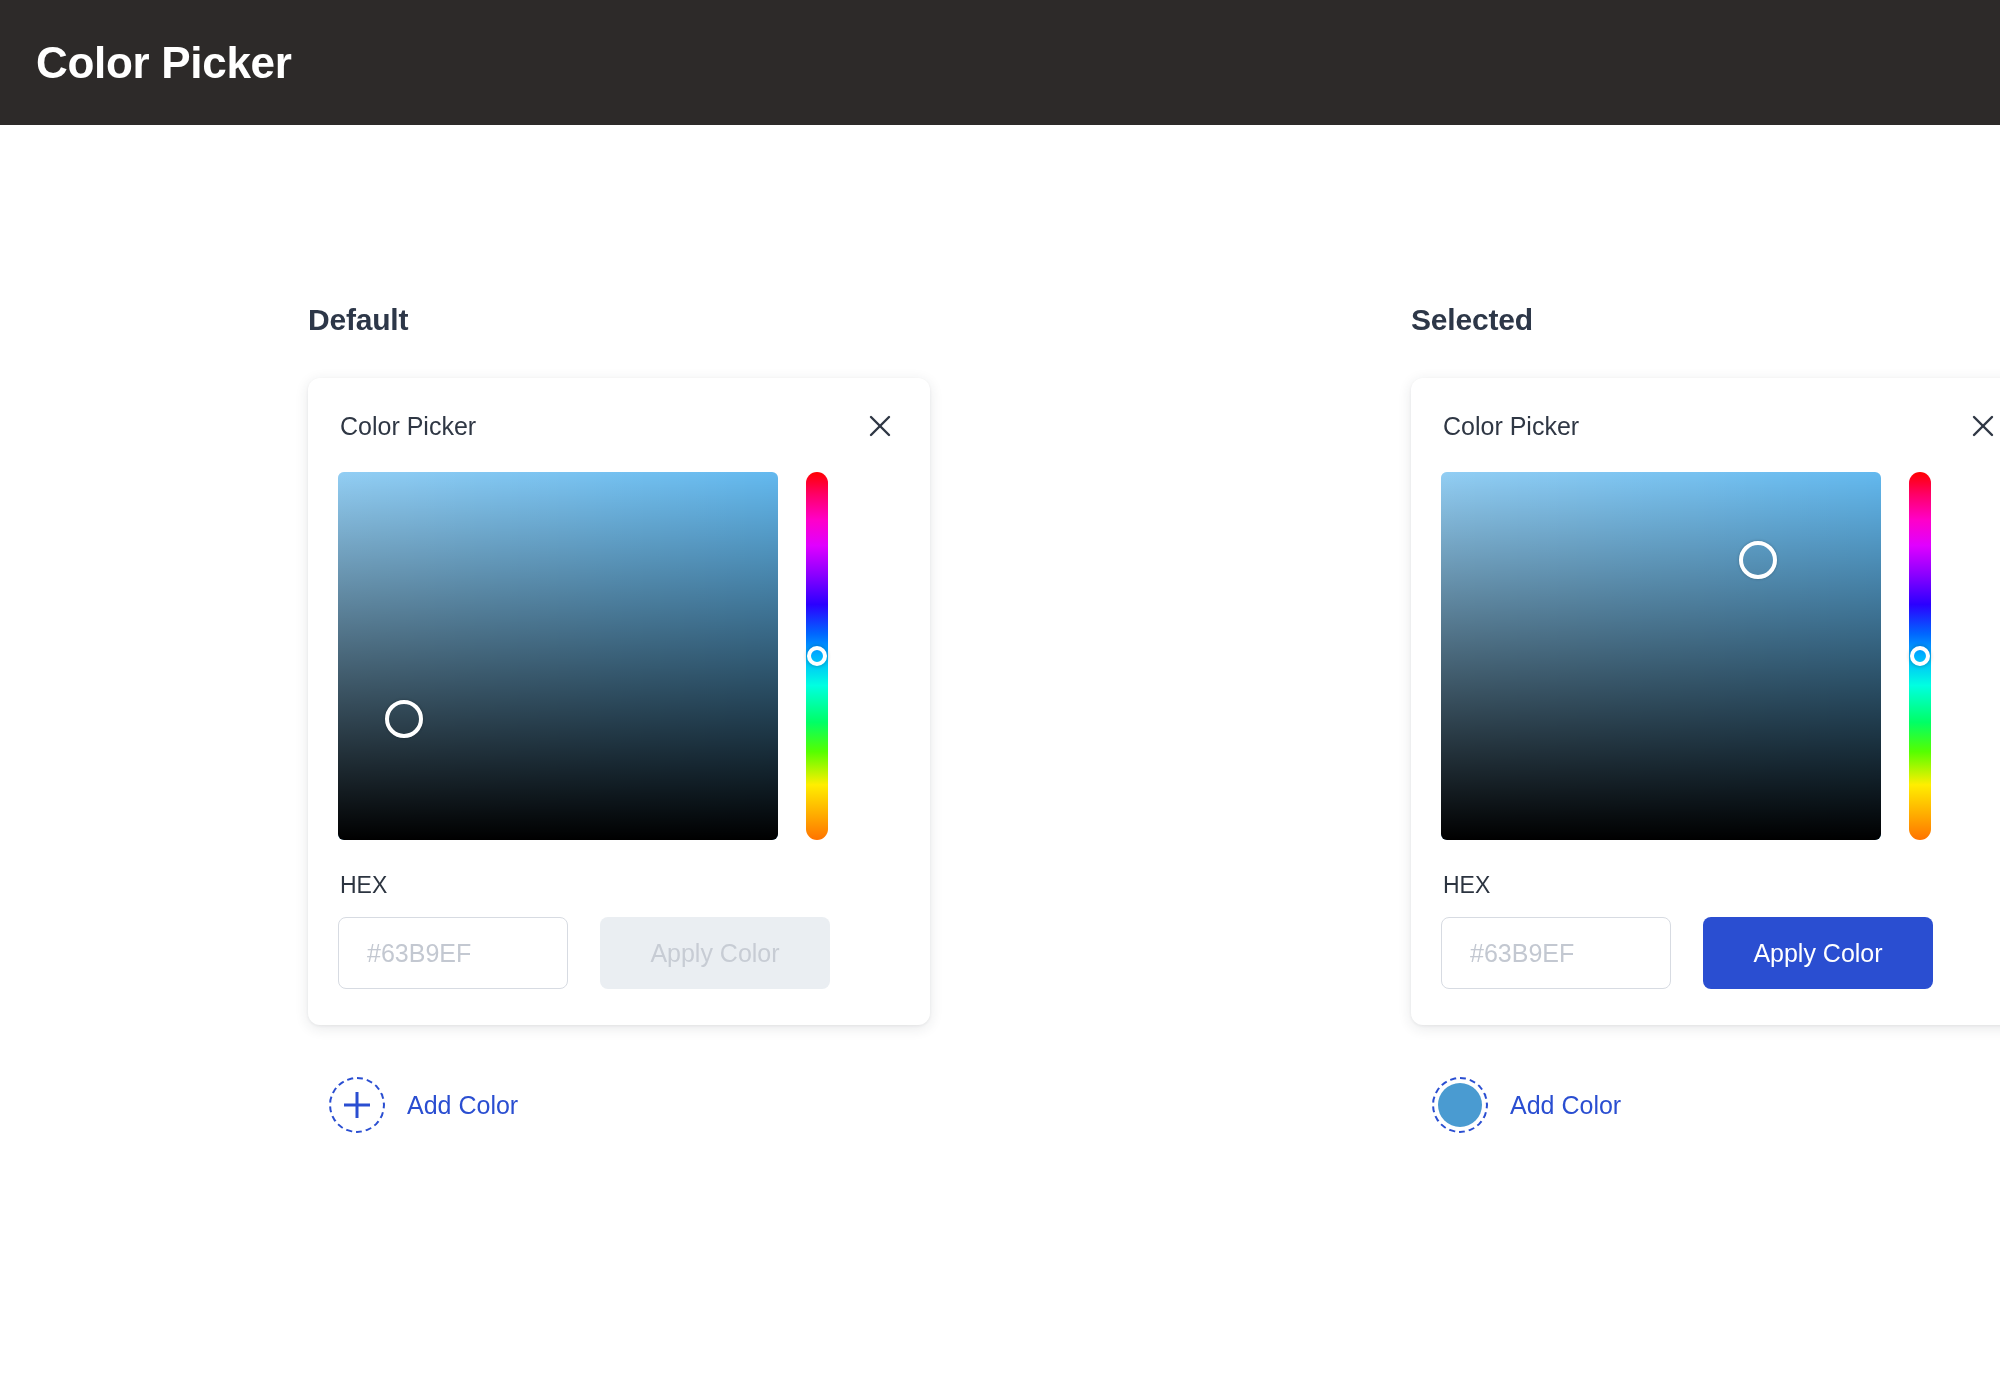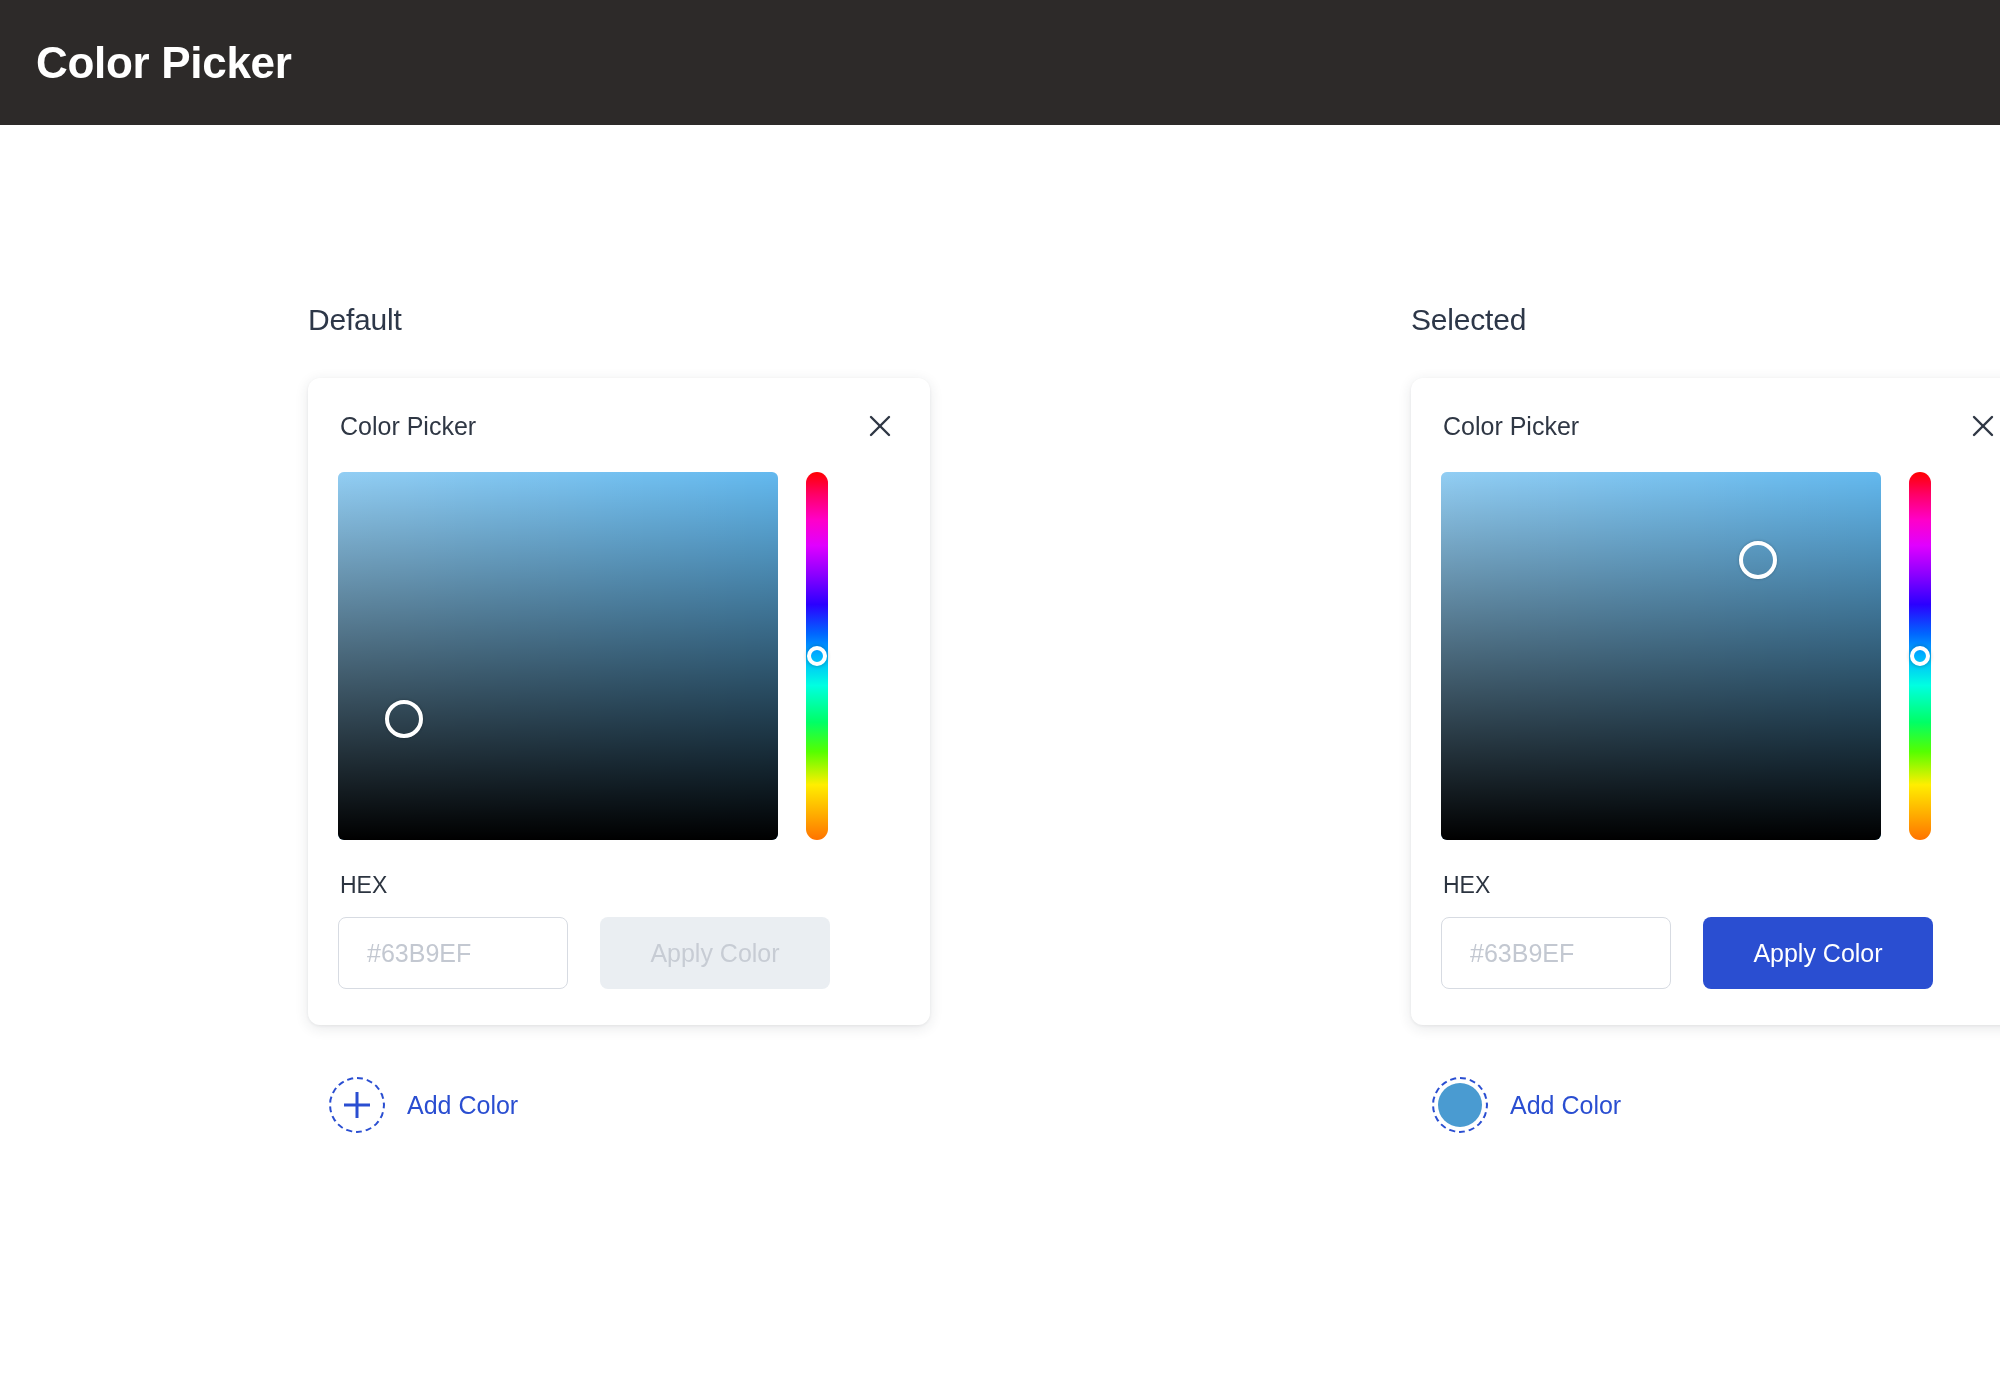--- a/index.html
+++ b/index.html
@@ -43,21 +43,21 @@
     padding-left: 308px;
     gap: 481px;
   }
   .column {
     width: 622px;
     flex: 0 0 622px;
   }
 
   .section-heading {
     font-size: 30px;
-    font-weight: 400;
+    font-weight: 700;
     color: #2d3748;
     margin: 0 0 43px 0;
     letter-spacing: -0.2px;
     line-height: 1;
   }
 
   
   .picker-card {
     background: #ffffff;
     border-radius: 12px;

